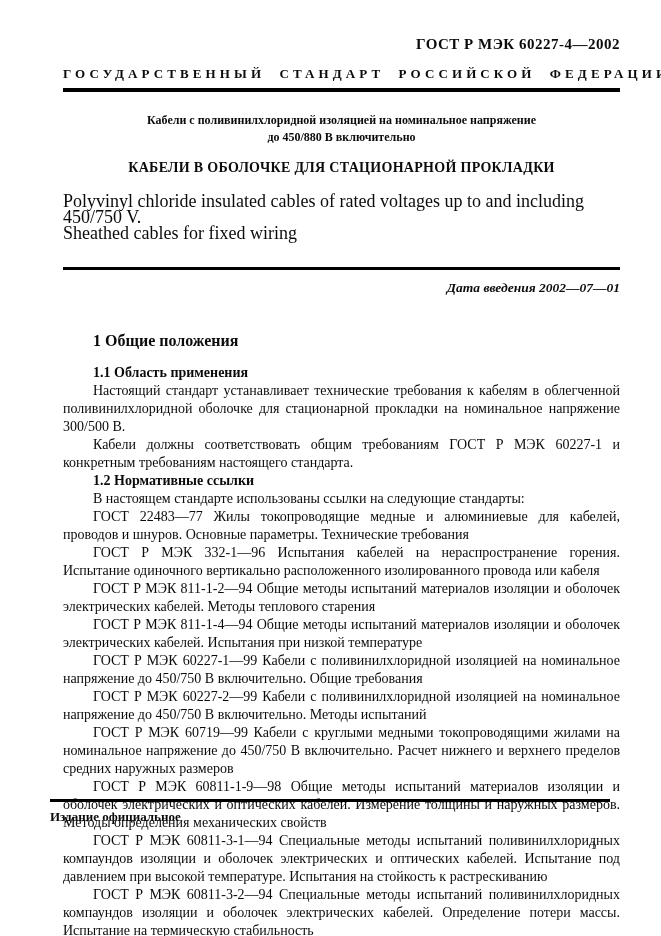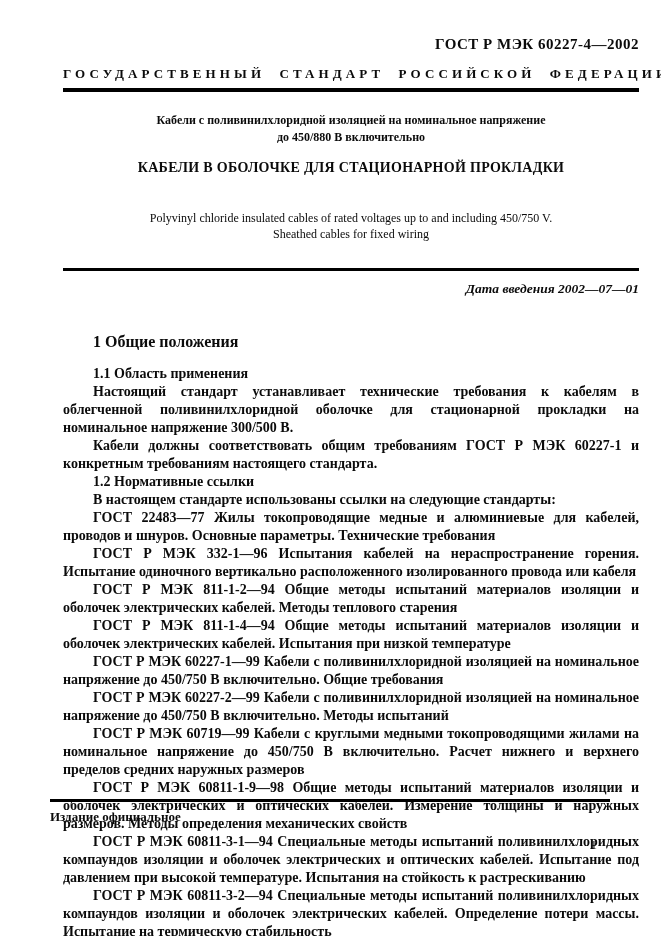--- a/index.html
+++ b/index.html
@@ -7,21 +7,21 @@
     padding: 0;
     background: #e8e8e8;
   }
   .page {
     position: relative;
     width: 661px;
     height: 936px;
     margin: 0 auto;
     background: #ffffff;
     box-sizing: border-box;
-    padding: 36px 22px 0 63px;
+    padding: 36px 41px 0 63px;
     font-family: "Liberation Serif", "DejaVu Serif", serif;
     color: #0b0b0b;
     font-size: 14px;
     line-height: 18px;
     overflow: hidden;
   }
   .doc-number {
     text-align: right;
     font-weight: bold;
     font-size: 15px;
@@ -56,23 +56,22 @@
   }
   .subject {
     margin-top: 13px;
     text-align: center;
     font-weight: bold;
     font-size: 14px;
     line-height: 17px;
     letter-spacing: 0.3px;
   }
   .title-en {
-    margin-top: 34px;
-    text-align: center;
-    font-size: 12px;
+    margin-top: 17px;
+    font-size: 18px;
     line-height: 16px;
   }
   .date-rule { margin-top: 26px; }
   .effective-date {
     margin-top: 9px;
     text-align: right;
     font-weight: bold;
     font-size: 13.5px;
     font-style: italic;
   }
@@ -86,21 +85,20 @@
   .sub-heading {
     margin: 0;
     font-weight: bold;
     text-indent: 30px;
   }
   .sub-heading.first { margin-top: 13px; }
   p.body-par {
     margin: 0;
     text-indent: 30px;
     text-align: justify;
-    font-weight: bold;
   }
   .footer {
     position: absolute;
     left: 50px;
     right: 51px;
     top: 799px;
   }
   .edition-note {
     margin-top: 6px;
     font-weight: bold;

